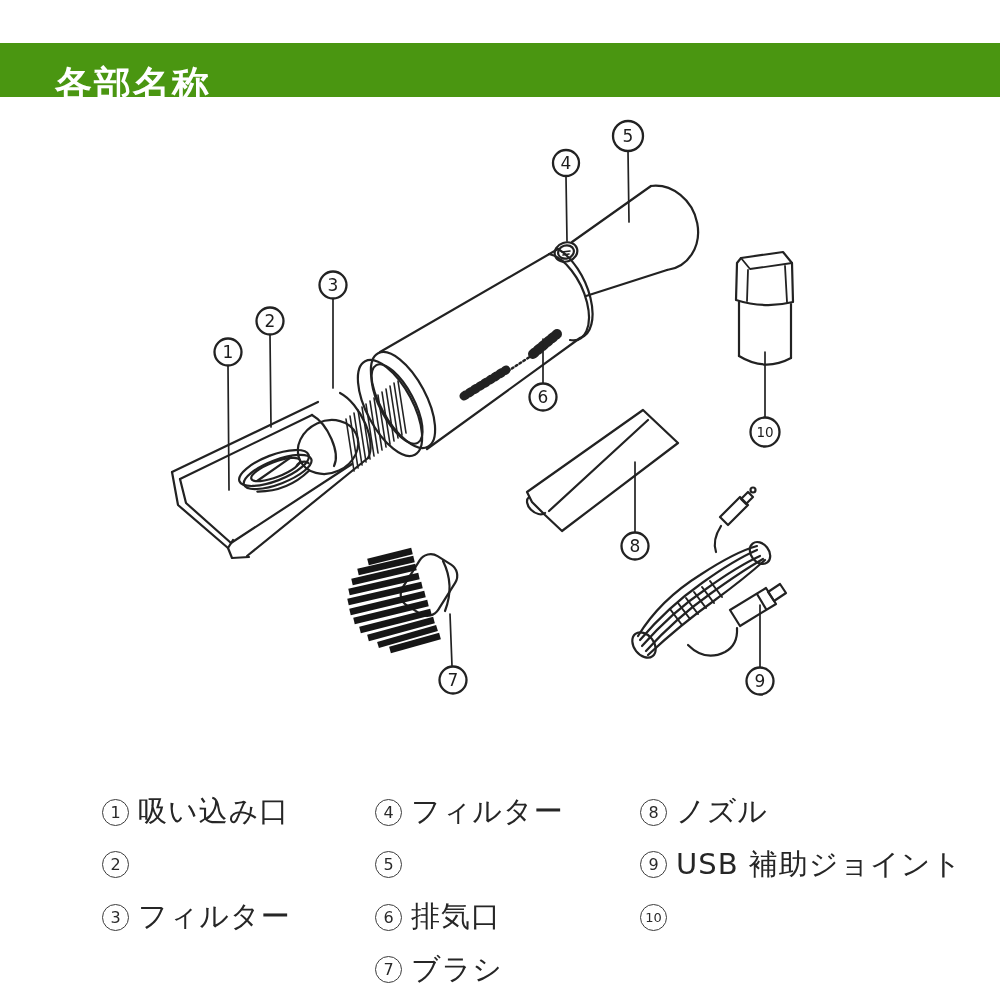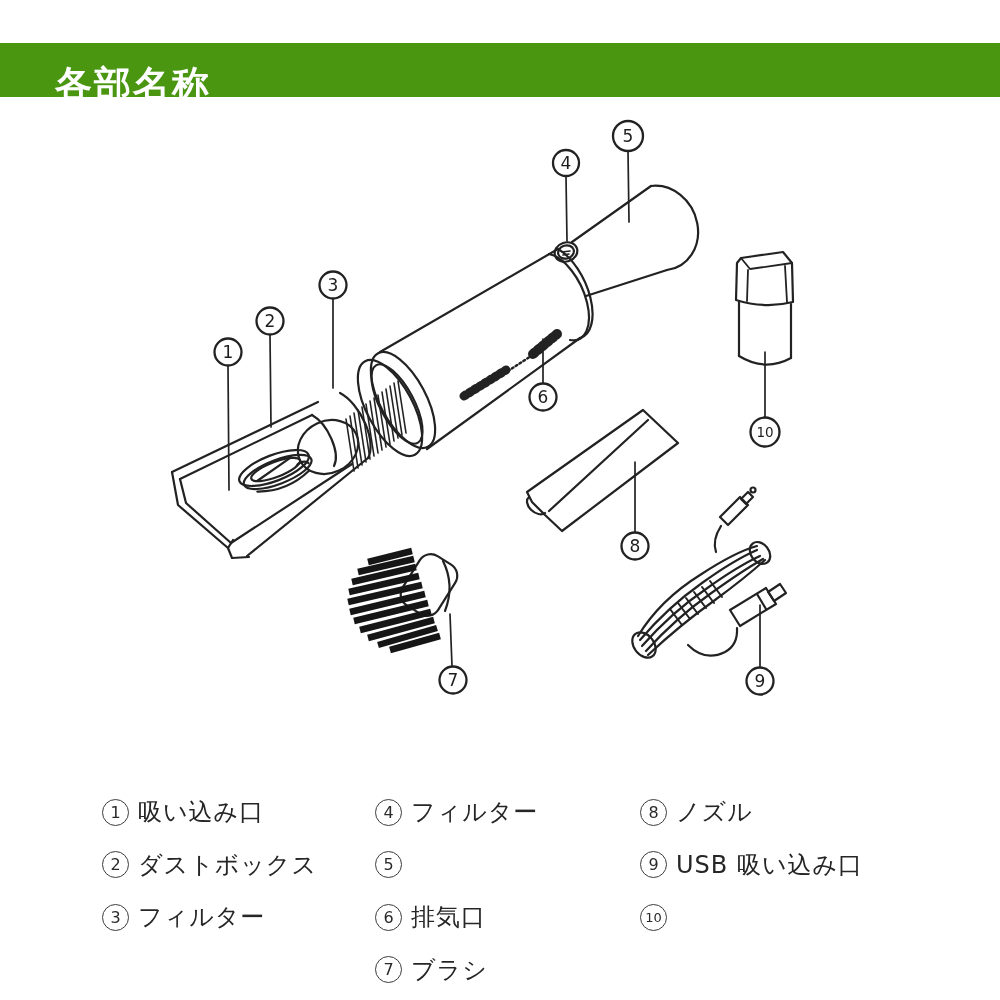--- a/index.html
+++ b/index.html
@@ -20,21 +20,21 @@
   .legend .col{position:absolute;display:flex;flex-direction:column;}
   .legend .row{
     height:52.5px;display:flex;align-items:center;gap:9px;white-space:nowrap;
   }
   .legend .num{
     width:27px;height:27px;border:1.7px solid #3c3c3c;border-radius:50%;
     box-sizing:border-box;display:flex;align-items:center;justify-content:center;
     font-size:16px;color:#2a2a2a;flex:0 0 auto;font-weight:500;
   }
   .legend .num.small{font-size:13px;}
-  .legend .label{font-size:24px;color:#262626;letter-spacing:1px;}
+  .legend .label{font-size:29px;color:#262626;letter-spacing:1px;}
 </style>
 </head>
 <body>
 
 <div class="header">
   <span class="title">各部名称</span>
 </div>
 
 <svg class="diagram" viewBox="0 0 1000 1000">
   <g fill="none" stroke="#222" stroke-width="2.2" stroke-linecap="round" stroke-linejoin="round">
@@ -234,21 +234,20 @@
 </svg>
 
 <div class="legend">
   <div class="col" style="left:102px;top:786px;">
     <div class="row">
       <span class="num">1</span>
       <span class="label">吸い込み口</span>
     </div>
     <div class="row">
       <span class="num">2</span>
-      <span class="label">ダストボックス</span>
     </div>
     <div class="row">
       <span class="num">3</span>
       <span class="label">フィルター</span>
     </div>
   </div>
 
   <div class="col" style="left:375px;top:786px;">
     <div class="row">
       <span class="num">4</span>
@@ -267,19 +266,19 @@
     </div>
   </div>
 
   <div class="col" style="left:640px;top:786px;">
     <div class="row">
       <span class="num">8</span>
       <span class="label">ノズル</span>
     </div>
     <div class="row">
       <span class="num">9</span>
-      <span class="label">USB 吸い込み口</span>
+      <span class="label">USB 補助ジョイント</span>
     </div>
     <div class="row">
       <span class="num small">10</span>
     </div>
   </div>
 </div>
 
 </body></html>

